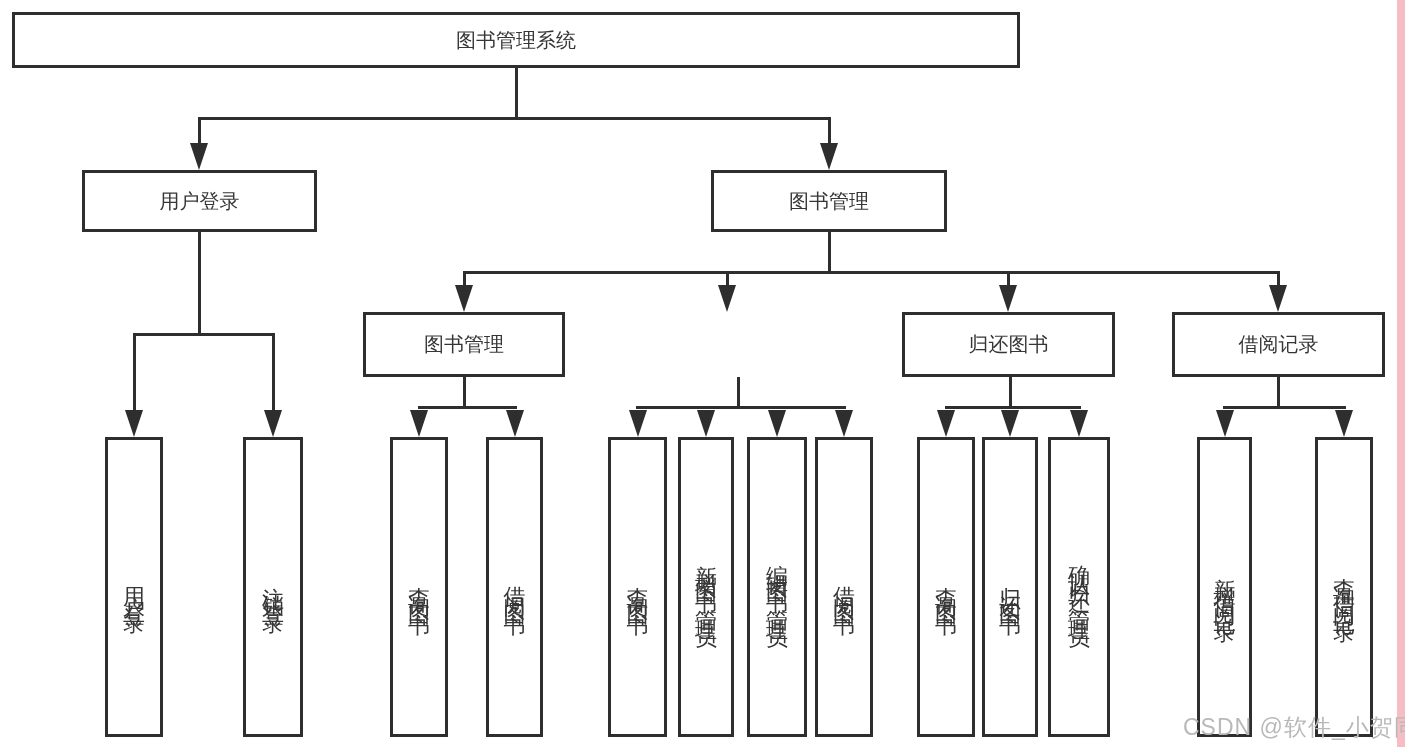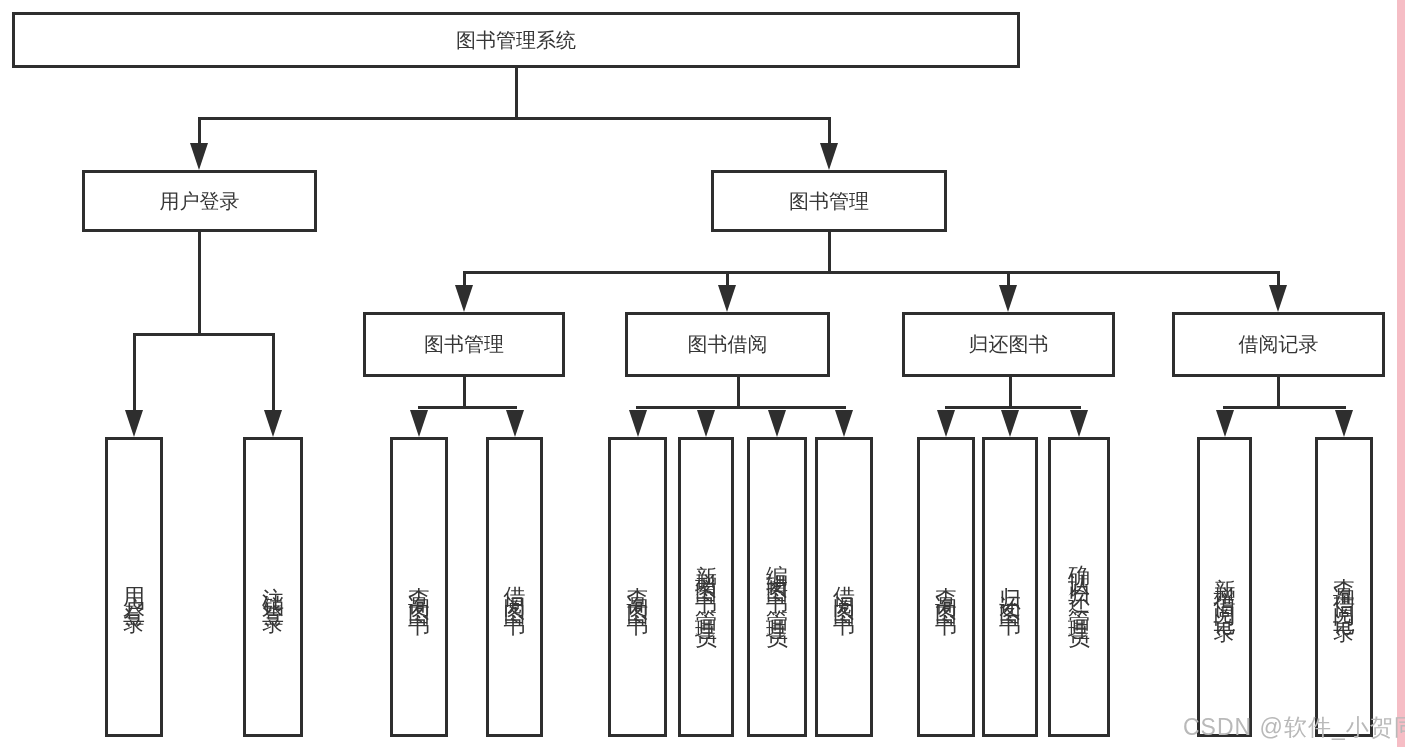--- a/index.html
+++ b/index.html
@@ -51,23 +51,20 @@
   <div class="ah" style="left:455px;top:285px;"></div>
   <div class="line" style="left:725.5px;top:274px;width:3px;height:13px;"></div>
   <div class="ah" style="left:718px;top:285px;"></div>
   <div class="line" style="left:1006.5px;top:274px;width:3px;height:13px;"></div>
   <div class="ah" style="left:999px;top:285px;"></div>
   <div class="line" style="left:1276.5px;top:274px;width:3px;height:13px;"></div>
   <div class="ah" style="left:1269px;top:285px;"></div>
 
   <div class="box" style="left:363px;top:312px;width:202px;height:65px;">
     <span>图书管理</span>
-  </div>
-  <div class="box" style="left:625px;top:312px;width:205px;height:65px;">
-    <span>图书借阅</span>
   </div>
   <div class="box" style="left:902px;top:312px;width:213px;height:65px;">
     <span>归还图书</span>
   </div>
   <div class="box" style="left:1172px;top:312px;width:213px;height:65px;">
     <span>借阅记录</span>
   </div>
 
   <div class="line" style="left:462.5px;top:377px;width:3px;height:32px;"></div>
   <div class="line" style="left:417.5px;top:406px;width:99px;height:3px;"></div>

